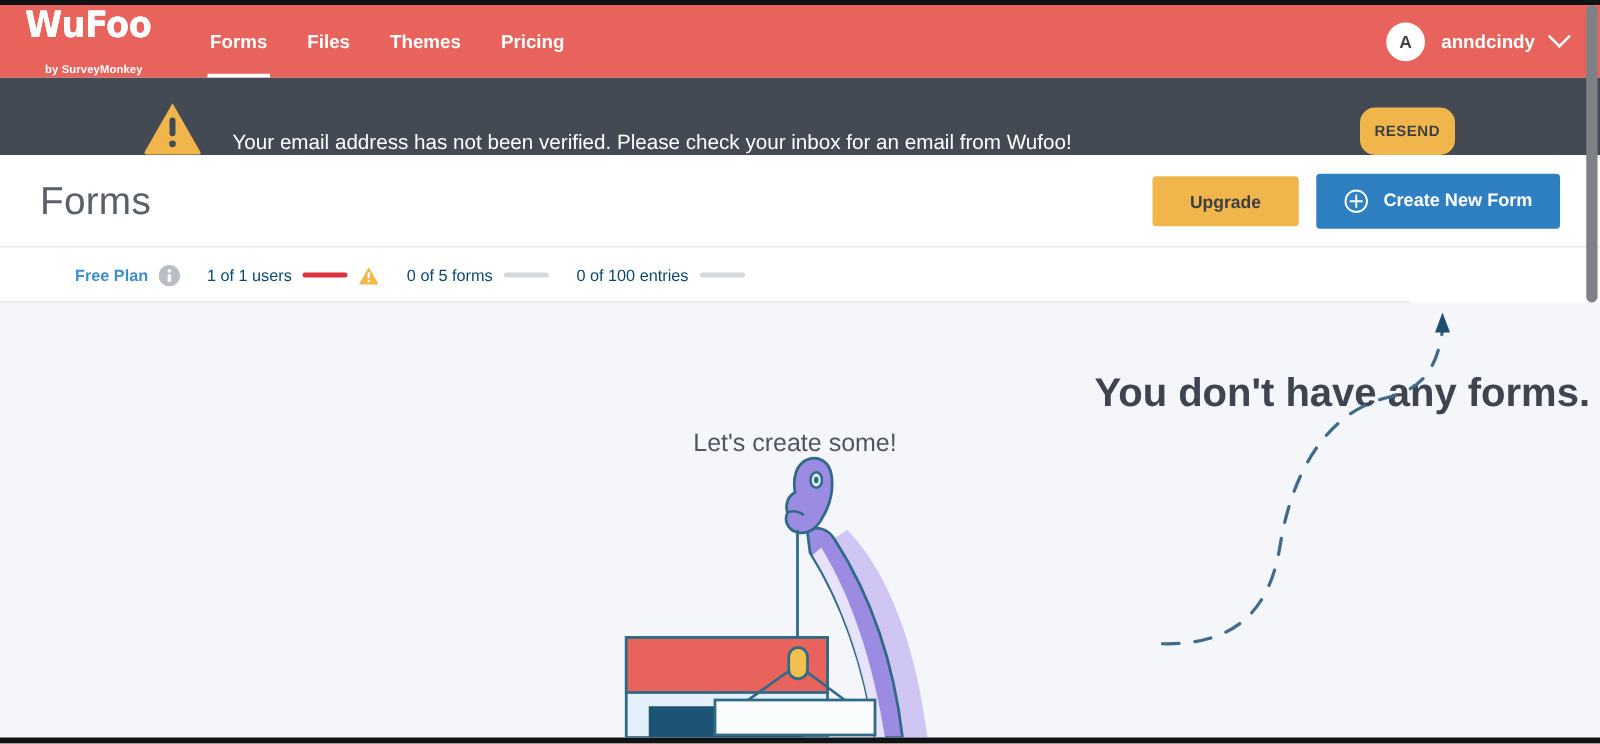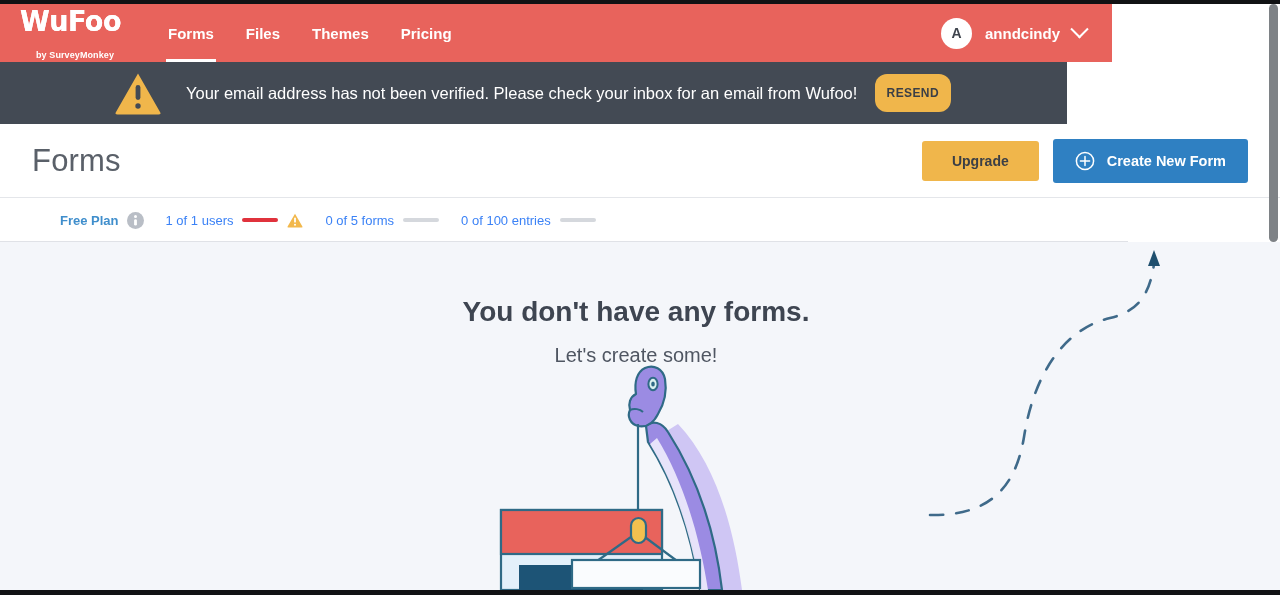--- a/index.html
+++ b/index.html
@@ -30,21 +30,21 @@
     z-index: 60;
   }
   .edge-strip.top { top: 0; }
   .edge-strip.bottom { bottom: 0; height: 5px; }
 
   
   .topnav {
     position: absolute;
     top: 4px;
     left: 0;
-    width: 1112px;
+    width: 1280px;
     height: 58px;
     background: #e8635c;
     display: flex;
     align-items: center;
     z-index: 30;
   }
 
   .logo-wrap {
     width: 152px;
     padding-left: 20px;
@@ -132,25 +132,25 @@
     border-right: 2px solid #ffffff;
     border-bottom: 2px solid #ffffff;
     transform: rotate(45deg) translate(-3px,-3px);
   }
 
   
   .banner {
     position: absolute;
     top: 62px;
     left: 0;
-    width: 1067px;
+    width: 1280px;
     height: 62px;
     background: #434a54;
     display: flex;
-    align-items: center;
+    align-items: flex-end;
     z-index: 25;
   }
   .banner-icon { margin-left: 114px; display:block; }
   .banner-text {
     margin-left: 24px;
     color: #ffffff;
     font-size: 16.5px;
     font-weight: normal;
   }
   .resend-btn {
@@ -244,21 +244,21 @@
   }
   .info-icon { margin-left: 8px; display:block; cursor: pointer; }
   .usage-group {
     display: flex;
     align-items: center;
     gap: 9px;
     margin-left: 22px;
   }
   .usage-label {
     font-size: 13px;
-    color: #3b82f6;
+    color: #0c4a6e;
   }
   .meter {
     width: 36px;
     height: 4px;
     border-radius: 2px;
     background: #d5d8dd;
   }
   .meter.full { background: #e0323c; }
 
   
@@ -270,22 +270,22 @@
     height: 348px;
     background: #f4f6fa;
     overflow: hidden;
     z-index: 10;
   }
   .empty-title {
     position: absolute;
     top: 54px;
     left: 0;
     width: 1272px;
-    text-align: center;
-    font-size: 28px;
+    text-align: right;
+    font-size: 32px;
     font-weight: bold;
     color: #3e4551;
   }
   .empty-sub {
     position: absolute;
     top: 102px;
     left: 0;
     width: 1272px;
     text-align: center;
     font-size: 20px;

